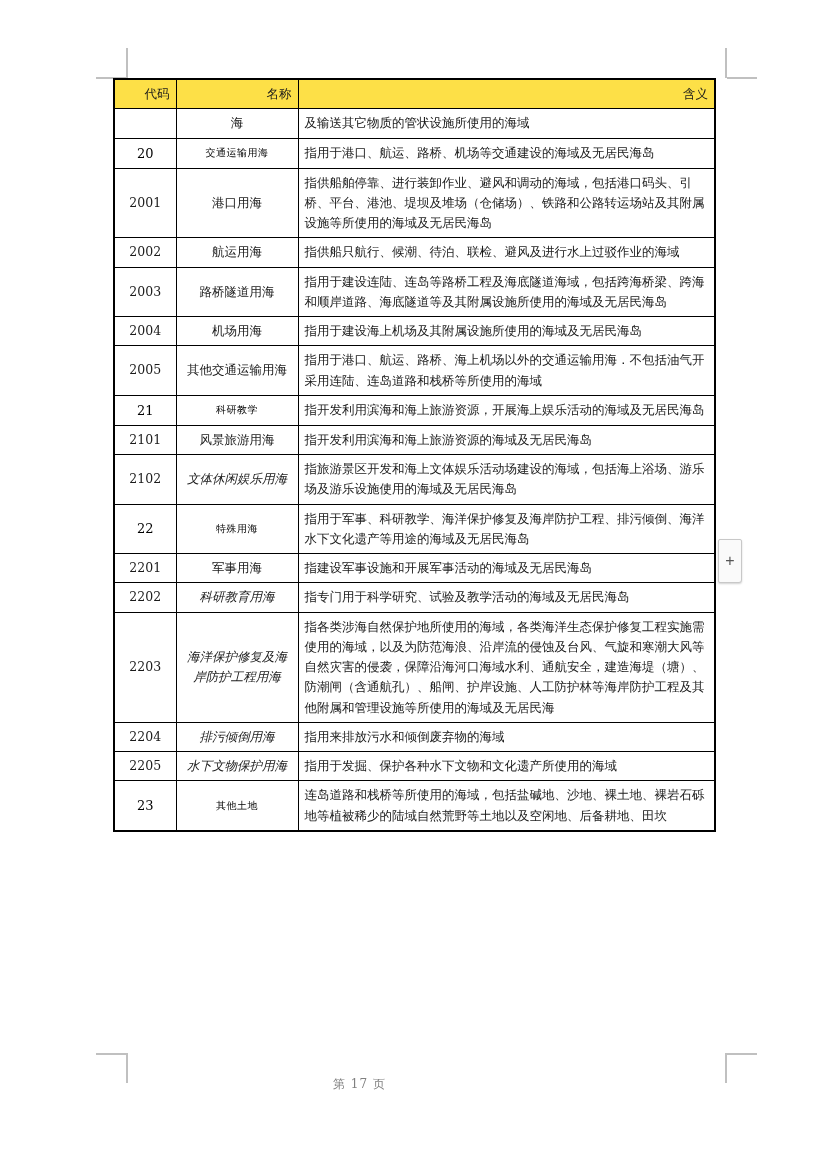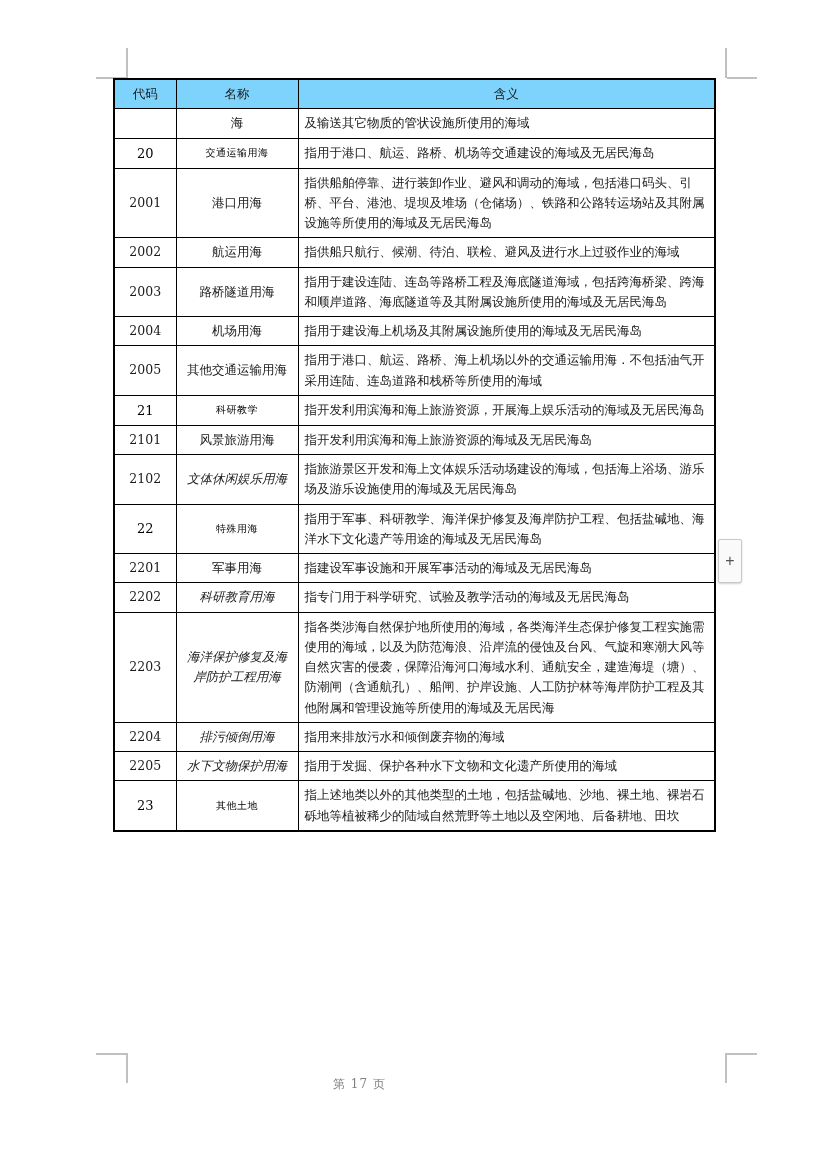--- a/index.html
+++ b/index.html
@@ -57,22 +57,22 @@
     line-height: 1.62;
     color: #1a1a1a;
     font-weight: normal;
     word-break: break-all;
   }
   col.c-code { width: 62px; }
   col.c-name { width: 122px; }
   col.c-mean { width: 417px; }
 
   thead td {
-    background: #7dd3fc;
-    text-align: center;
+    background: #fde047;
+    text-align: right;
     font-weight: bold;
     font-size: 13.5px;
     padding: 5px 6px;
     color: #000;
   }
 
   td.code { text-align: center; font-size: 12.5px; }
   td.name { text-align: center; }
   td.mean { text-align: left; }
 
@@ -191,21 +191,21 @@
             <td class="mean">指开发利用滨海和海上旅游资源的海域及无居民海岛</td>
           </tr>
           <tr>
             <td class="code">2102</td>
             <td class="name small">文体休闲娱乐用海</td>
             <td class="mean">指旅游景区开发和海上文体娱乐活动场建设的海域，包括海上浴场、游乐场及游乐设施使用的海域及无居民海岛</td>
           </tr>
           <tr class="major">
             <td class="code">22</td>
             <td class="name">特殊用海</td>
-            <td class="mean">指用于军事、科研教学、海洋保护修复及海岸防护工程、包括盐碱地、海洋水下文化遗产等用途的海域及无居民海岛</td>
+            <td class="mean">指用于军事、科研教学、海洋保护修复及海岸防护工程、排污倾倒、海洋水下文化遗产等用途的海域及无居民海岛</td>
           </tr>
           <tr>
             <td class="code">2201</td>
             <td class="name">军事用海</td>
             <td class="mean">指建设军事设施和开展军事活动的海域及无居民海岛</td>
           </tr>
           <tr>
             <td class="code">2202</td>
             <td class="name small">科研教育用海</td>
             <td class="mean">指专门用于科学研究、试验及教学活动的海域及无居民海岛</td>
@@ -221,21 +221,21 @@
             <td class="mean">指用来排放污水和倾倒废弃物的海域</td>
           </tr>
           <tr>
             <td class="code">2205</td>
             <td class="name small">水下文物保护用海</td>
             <td class="mean">指用于发掘、保护各种水下文物和文化遗产所使用的海域</td>
           </tr>
           <tr class="major">
             <td class="code">23</td>
             <td class="name">其他土地</td>
-            <td class="mean">指上述地类以外的其他类型的土地，包括盐碱地、沙地、裸土地、裸岩石砾地等植被稀少的陆域自然荒野等土地以及空闲地、后备耕地、田坎</td>
+            <td class="mean">连岛道路和栈桥等所使用的海域，包括盐碱地、沙地、裸土地、裸岩石砾地等植被稀少的陆域自然荒野等土地以及空闲地、后备耕地、田坎</td>
           </tr>
         </tbody>
     </table>
   </div>
 
   <div class="plus-handle">+</div>
 
   <div class="footer">第 17 页</div>
 
 </div>

